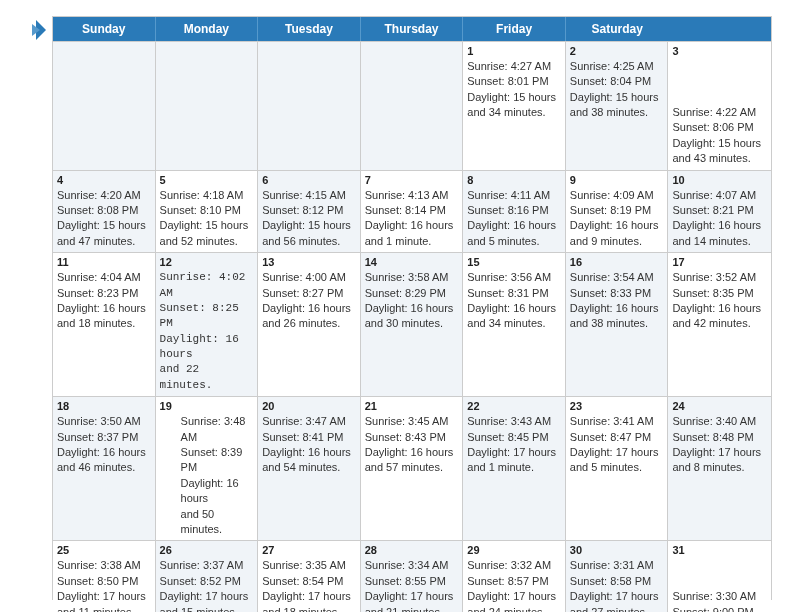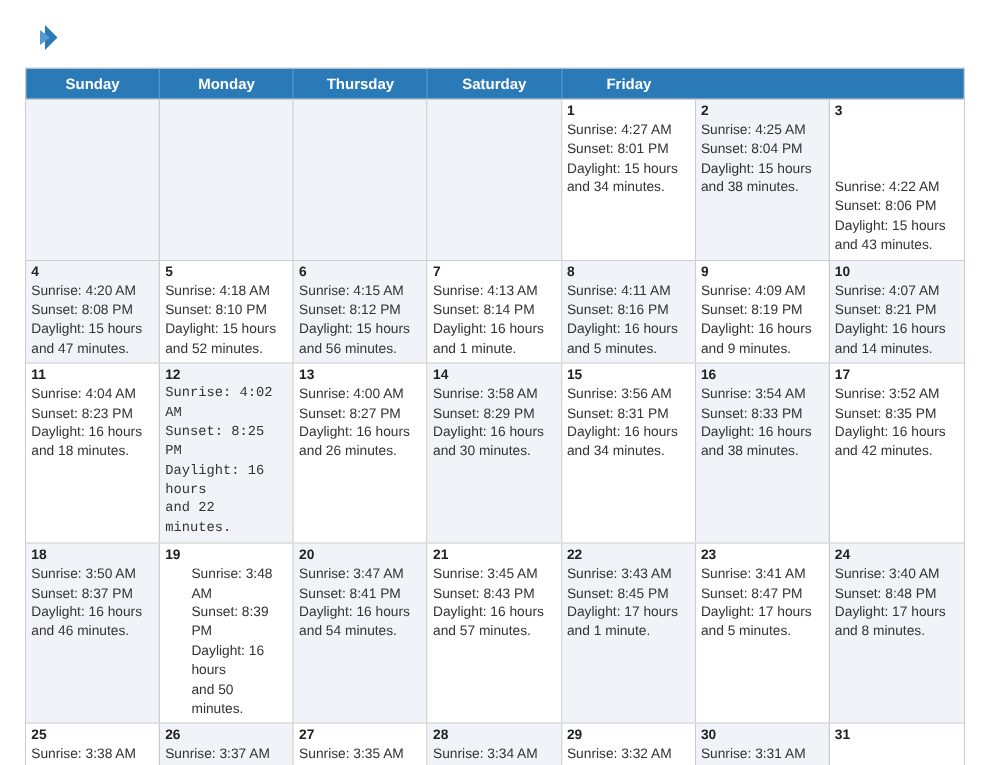--- a/index.html
+++ b/index.html
@@ -8,21 +8,21 @@
       background: #fff;
       width: 792px;
       height: 612px;
       overflow: hidden;
     }
     .page {
       width: 792px;
       height: 612px;
       padding: 16px 20px 12px 20px;
       display: flex;
-      flex-direction: column;
+      flex-direction: row;
     }
     .header {
       display: flex;
       justify-content: space-between;
       align-items: flex-start;
       margin-bottom: 10px;
     }
     .logo {
       display: flex;
       align-items: center;
@@ -118,23 +118,24 @@
     <div class="title-block">
       <div class="month-year"></div>
       <div class="location"></div>
     </div>
   </div>
 
   <div class="calendar">
     <div class="cal-header-row">
     <div class="cal-header-cell">Sunday</div>
         <div class="cal-header-cell">Monday</div>
+        <div class="cal-header-cell">Tuesday</div>
         <div class="cal-header-cell">Thursday</div>
+        <div class="cal-header-cell">Friday</div>
         <div class="cal-header-cell">Saturday</div>
-        <div class="cal-header-cell">Friday</div>
       </div>
     <div class="cal-body">
     <div class="cal-row">
           <div class="cal-cell shaded empty"></div>
           <div class="cal-cell shaded empty"></div>
           <div class="cal-cell shaded empty"></div>
           <div class="cal-cell shaded empty"></div>
           <div class="cal-cell">
             <div class="day-number">1</div>
             <div class="cell-text" style="white-space: pre-line;">Sunrise: 4:27 AM

